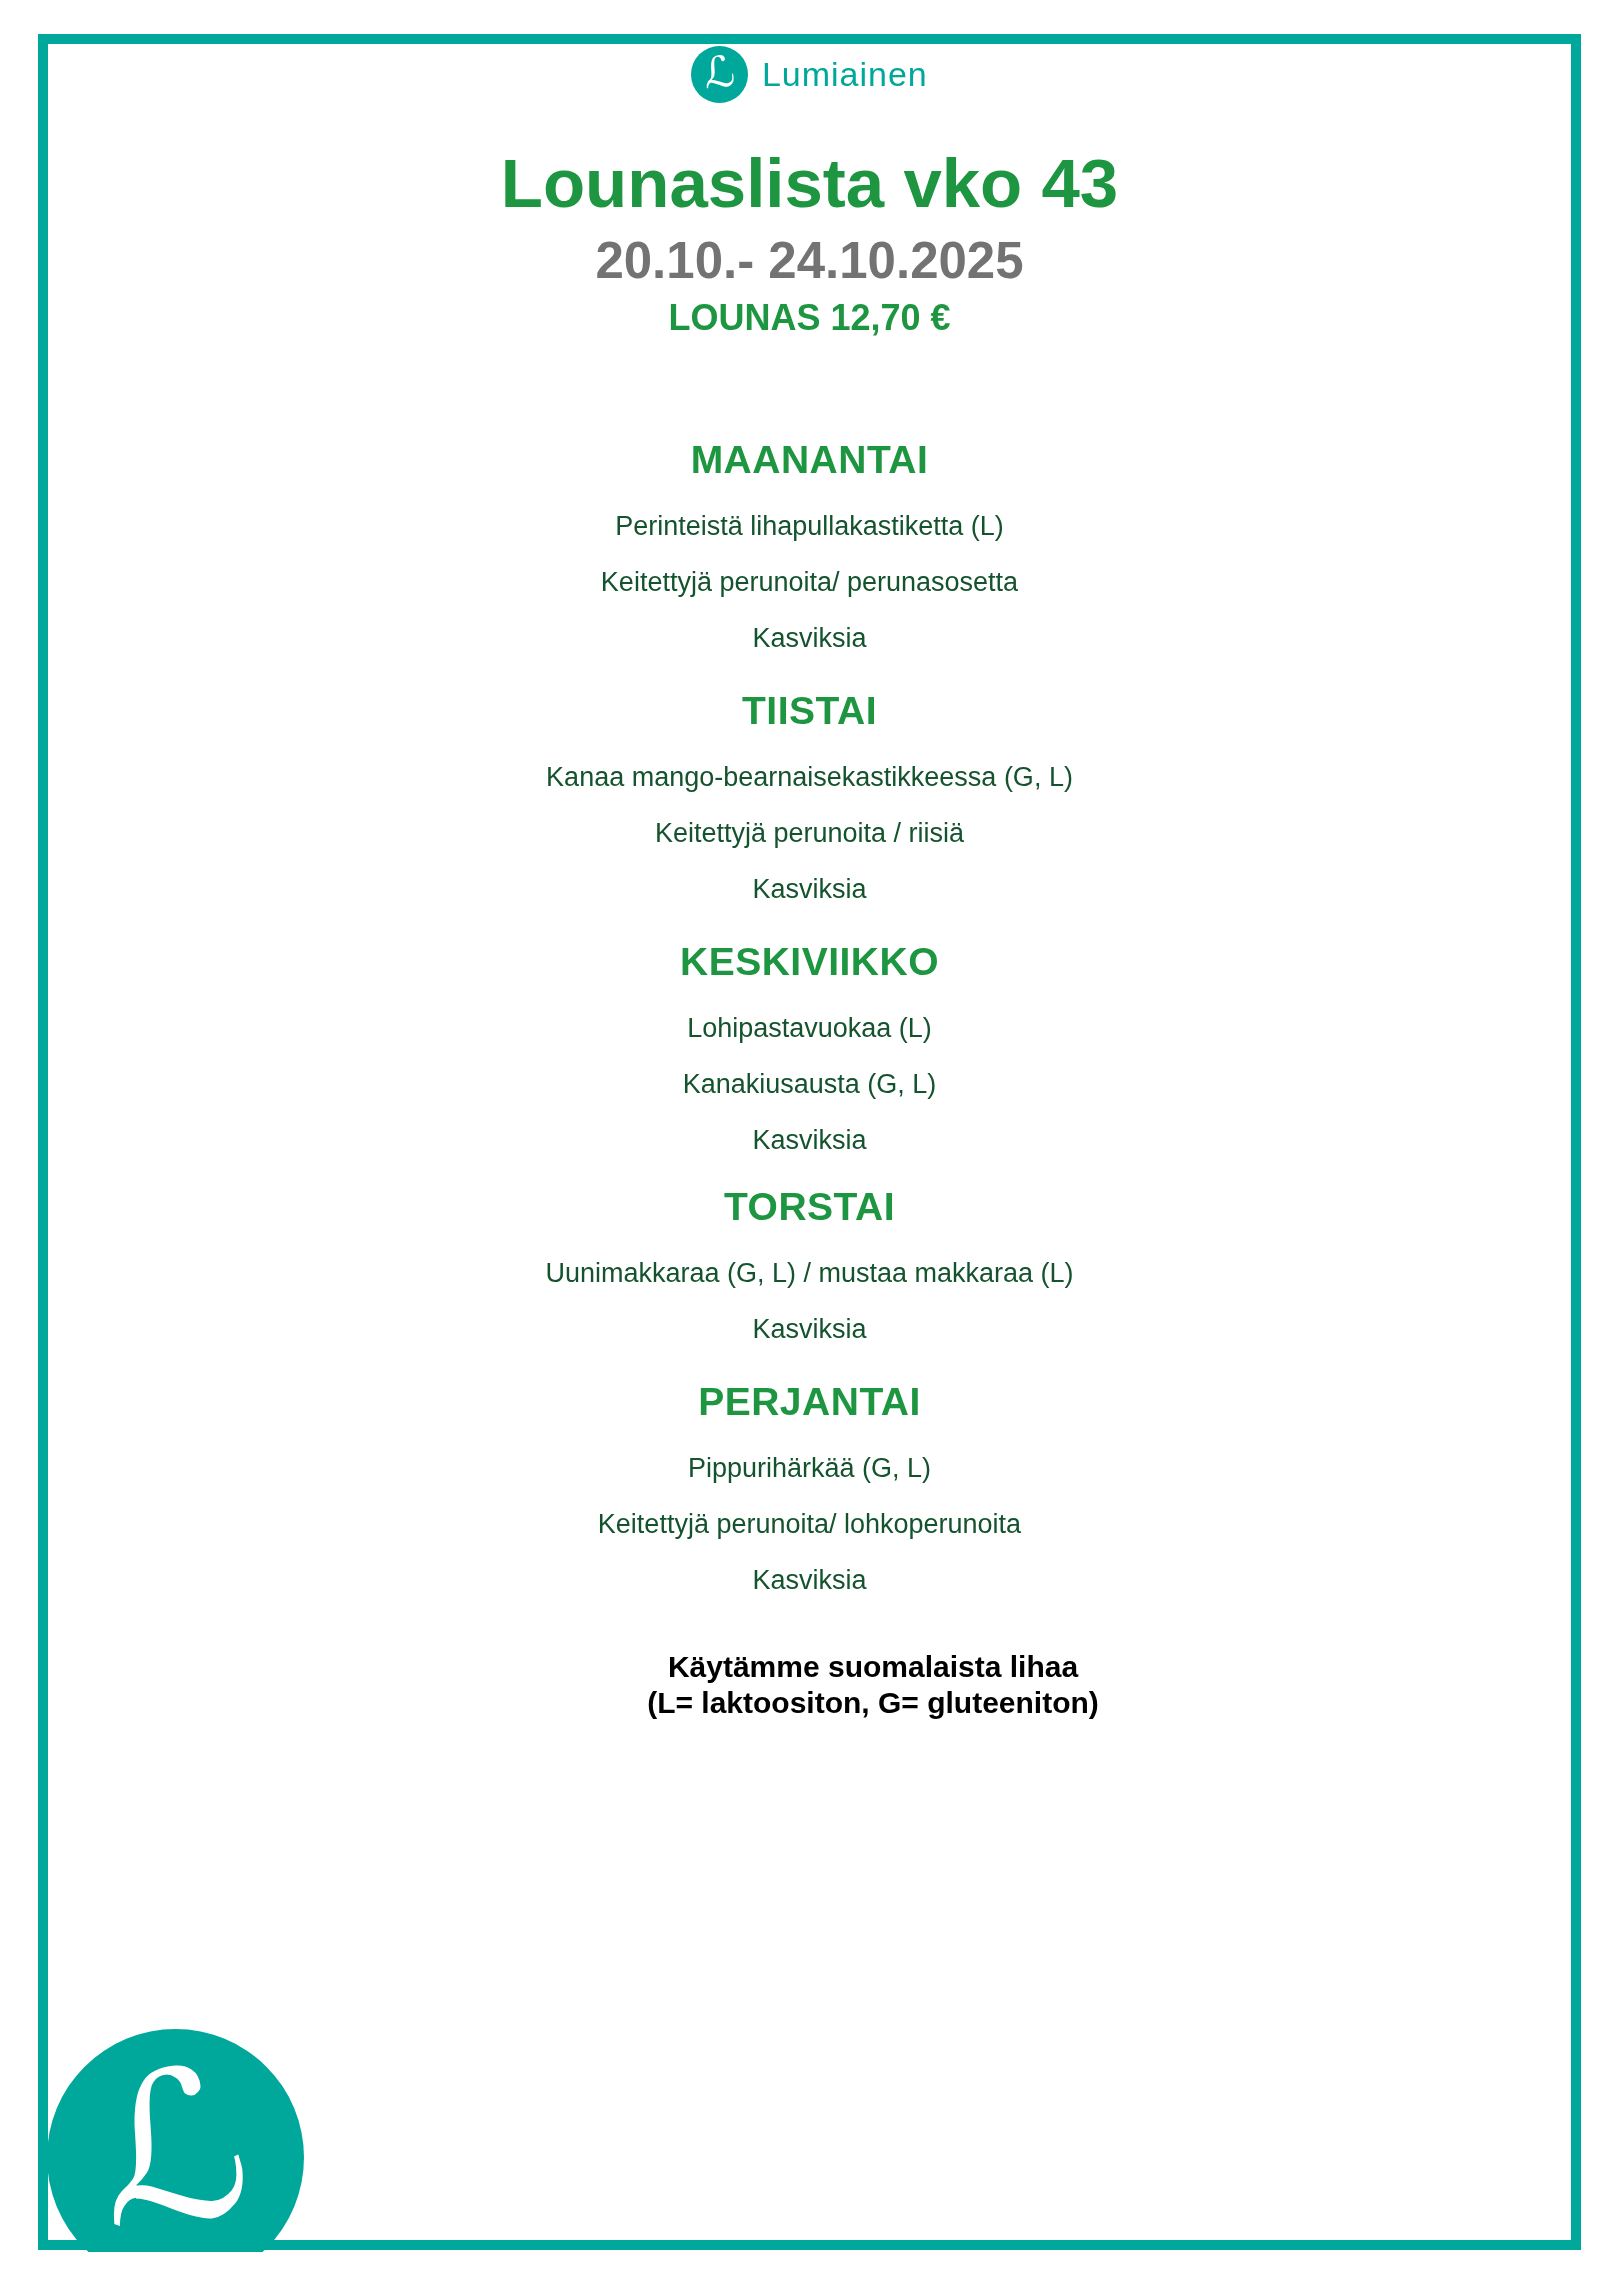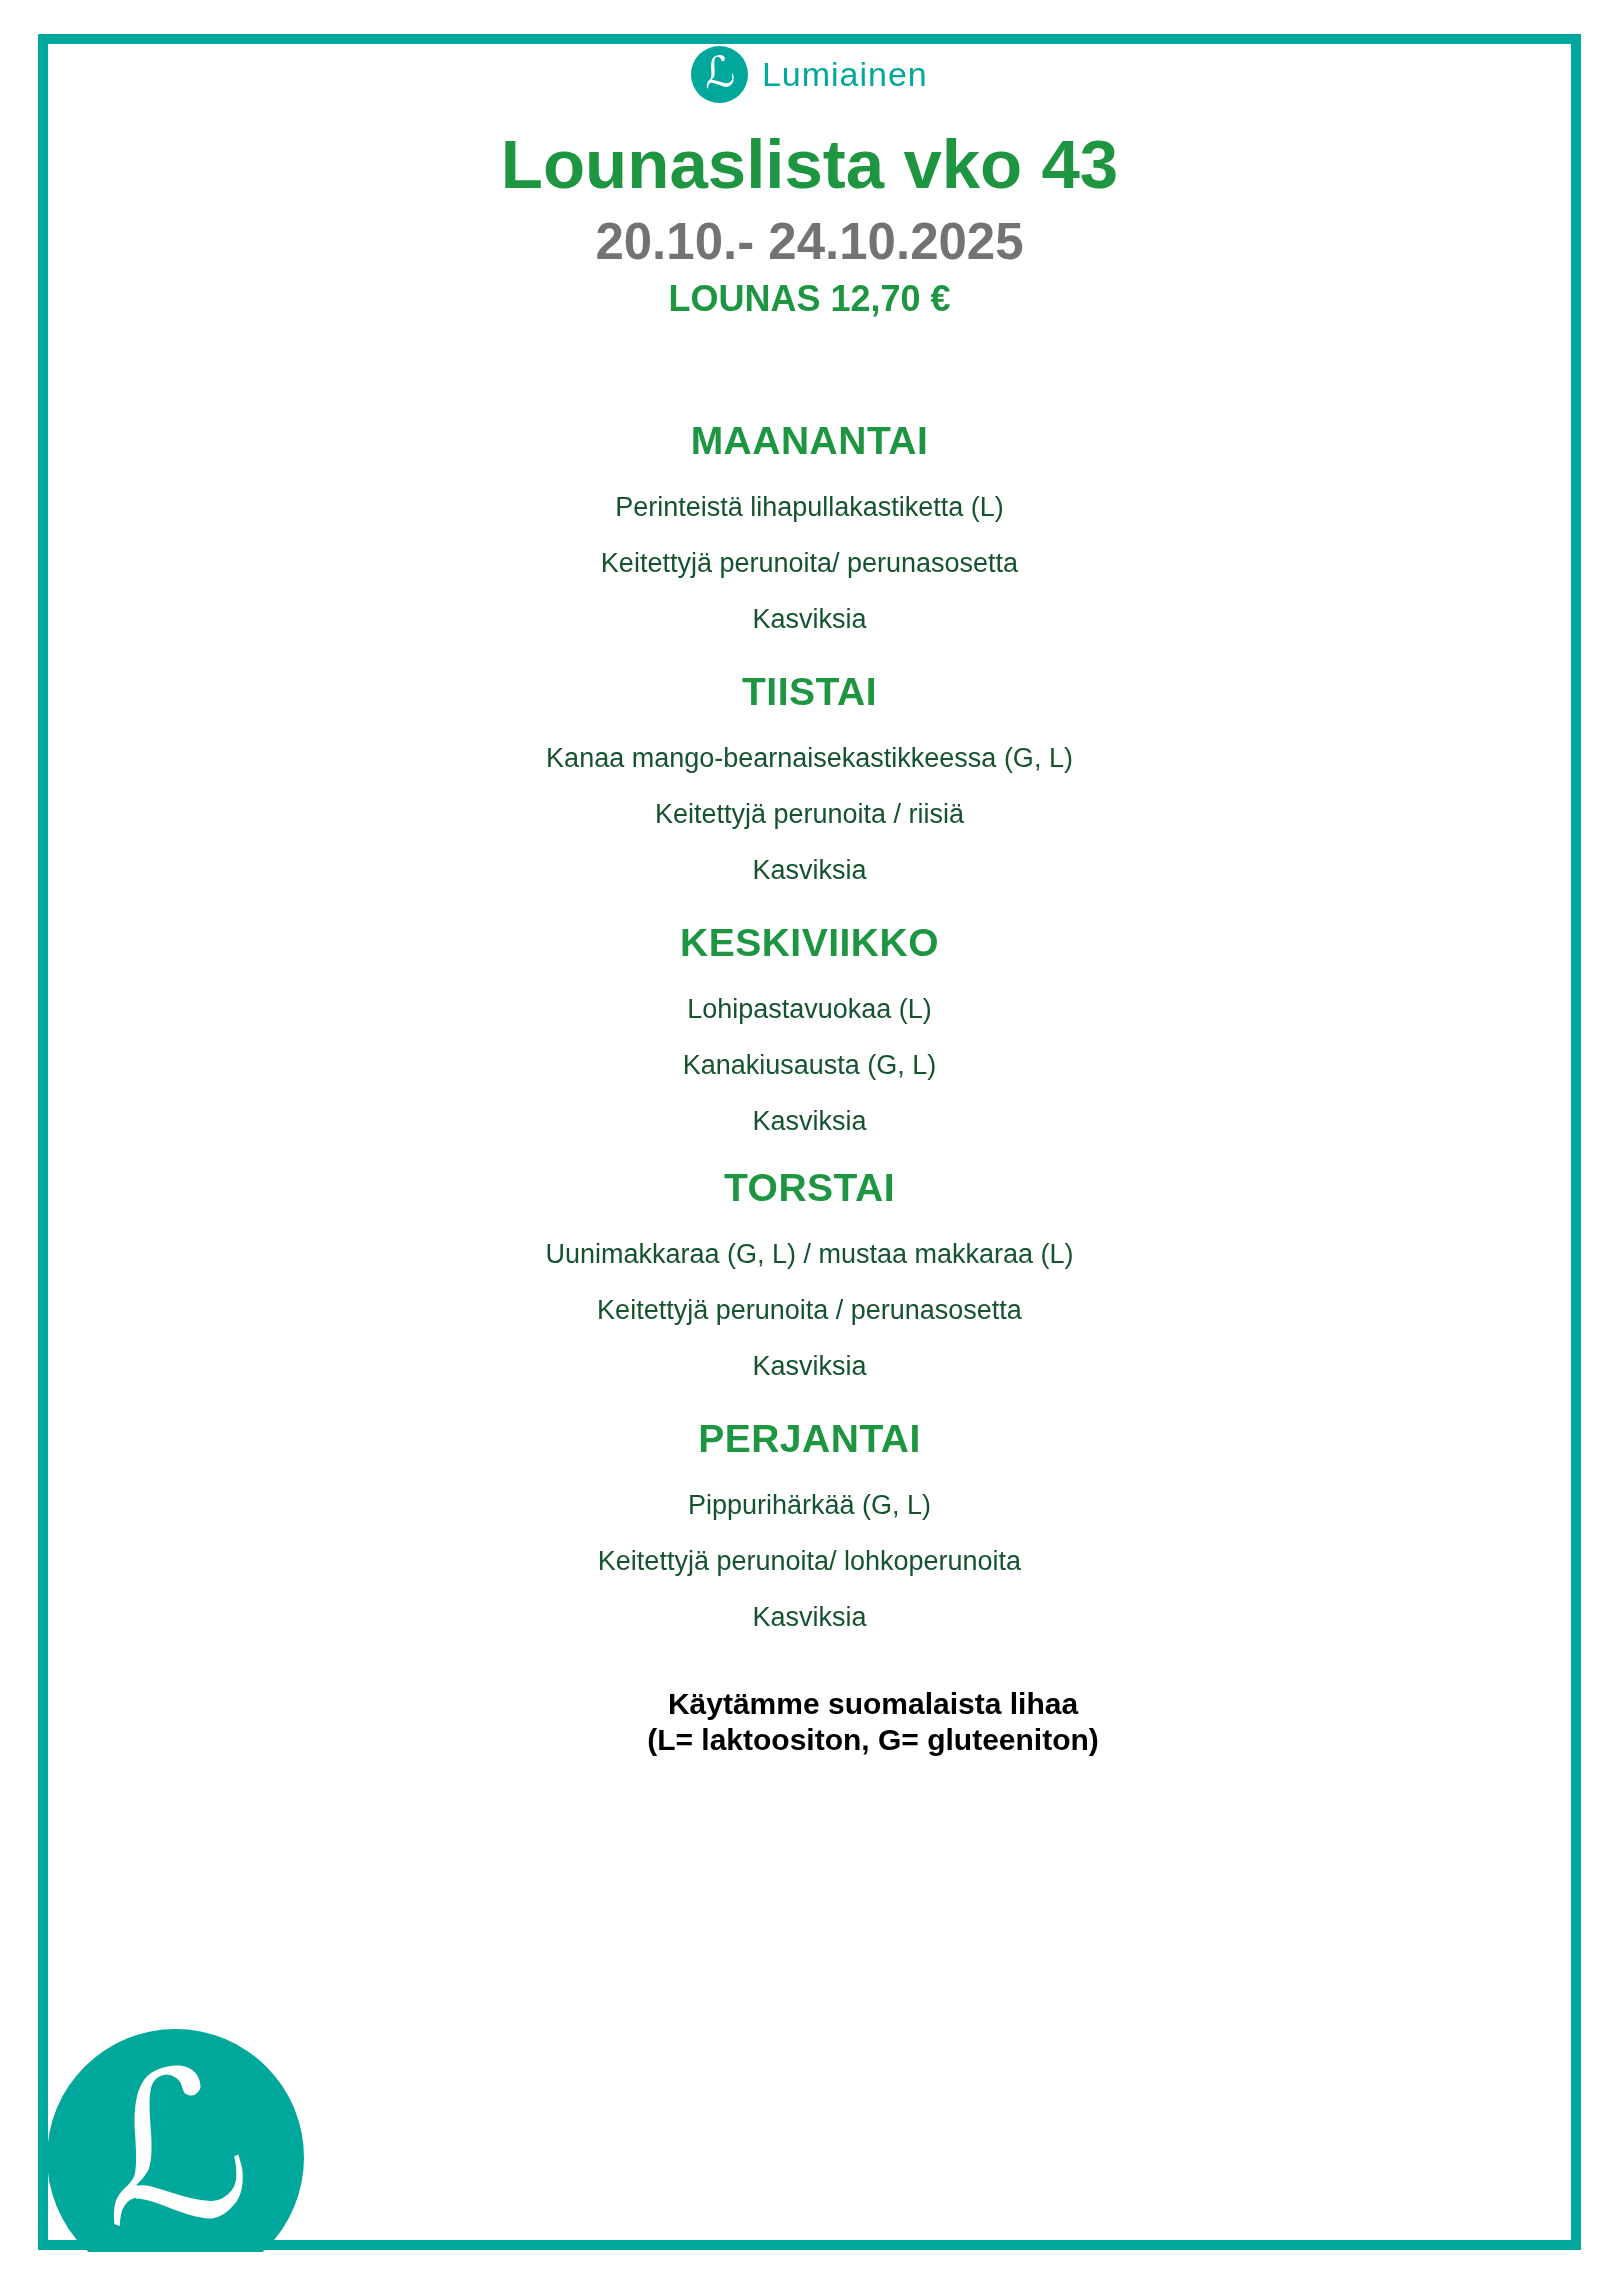--- a/index.html
+++ b/index.html
@@ -88,21 +88,21 @@
     color: #ffffff;
     transform: rotate(-6deg) translateY(-2px);
   }
   .lumi-text {
     font-size: 34px;
     color: #00a79b;
     letter-spacing: 1px;
   }
   
   .title {
-    margin-top: 24px;
+    margin-top: 43px;
     font-size: 69px;
     line-height: 1.05;
     font-weight: bold;
     color: #1e9641;
   }
   .date-range {
     margin-top: 13.7px;
     font-size: 51px;
     line-height: 1.05;
     font-weight: bold;
@@ -214,21 +214,20 @@
         <div class="day-section">
           <div class="day-name">KESKIVIIKKO</div>
           <div class="dish">Lohipastavuokaa (L)</div>
           <div class="dish">Kanakiusausta (G, L)</div>
           <div class="dish">Kasviksia</div>
         </div>
 
         <div class="day-section extra-gap">
           <div class="day-name">TORSTAI</div>
           <div class="dish">Uunimakkaraa (G, L) / mustaa makkaraa (L)</div>
-          <div class="dish">Keitettyjä perunoita / perunasosetta</div>
           <div class="dish">Kasviksia</div>
         </div>
 
         <div class="day-section">
           <div class="day-name">PERJANTAI</div>
           <div class="dish">Pippurihärkää (G, L)</div>
           <div class="dish">Keitettyjä perunoita/ lohkoperunoita</div>
           <div class="dish">Kasviksia</div>
         </div>
 

